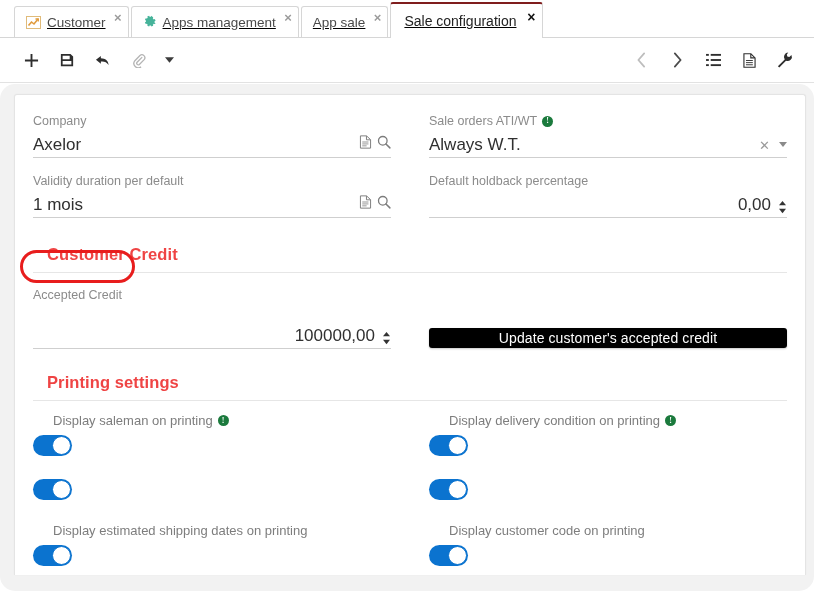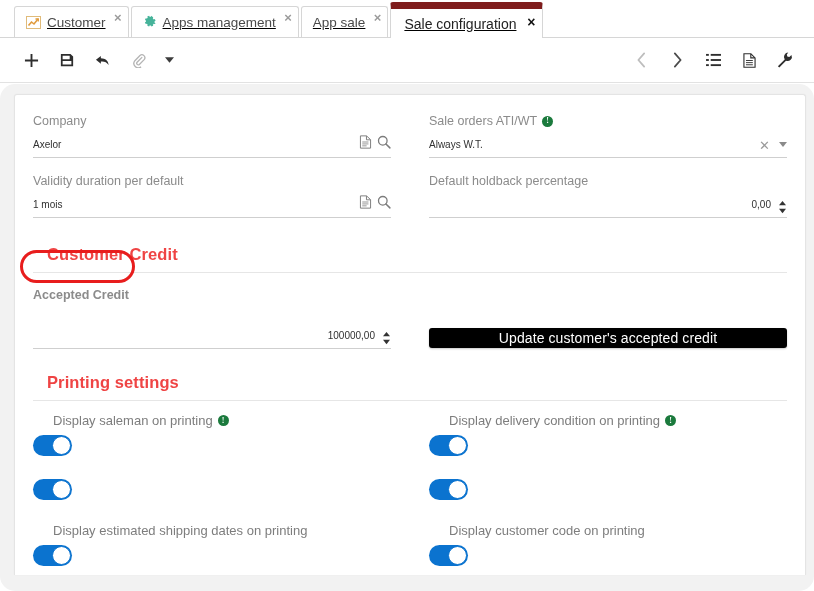--- a/index.html
+++ b/index.html
@@ -35,21 +35,21 @@
     border: 1px solid #d6d6d6;
     border-bottom: none;
     border-top-left-radius: 3px;
     border-top-right-radius: 3px;
     margin-right: 2px;
     white-space: nowrap;
     cursor: pointer;
   }
   .tab.active {
     height: 36px;
-    border-top: 7px solid #7f1d1d;
+    border-top: 2px solid #7f1d1d;
     color: #222;
     font-size: 14px;
     z-index: 3;
     margin-bottom: -1px;
     background: #fff;
     padding: 0 26px 0 13px;
   }
   .tab .tab-ico {
     margin-right: 6px;
     display: inline-flex;
@@ -130,21 +130,21 @@
     white-space: nowrap;
   }
   .field-row {
     display: flex;
     align-items: flex-end;
     border-bottom: 1px solid #cfcfcf;
     min-height: 24px;
     padding-bottom: 2px;
   }
   .field-val {
-    font-size: 10px;
+    font-size: 17px;
     color: #303030;
     flex: 1;
     line-height: 20px;
     white-space: nowrap;
     overflow: hidden;
   }
   .field-val.right { text-align: right; }
   .field-icons {
     display: flex;
     align-items: center;
@@ -485,21 +485,21 @@
       </div>
 
     </div>
 
     <div class="section">
       <div class="section-title">Customer Credit</div>
       <div class="section-rule"></div>
 
       <div class="credit-row">
         <div class="field" style="margin-bottom:6px;">
-          <div class="field-label" style="margin-bottom:22px;font-weight:bold;">Accepted Credit</div>
+          <div class="field-label" style="margin-bottom:22px;">Accepted Credit</div>
           <div class="field-row">
             <div class="field-val right">100000,00</div>
             <span class="spinner">
               <svg width="9" height="14" viewBox="0 0 10 16">
                 <path fill="#333" d="M5 1l4 5H1z"></path>
                 <path fill="#333" d="M5 15l4-5H1z"></path>
               </svg>
             </span>
           </div>
         </div>

